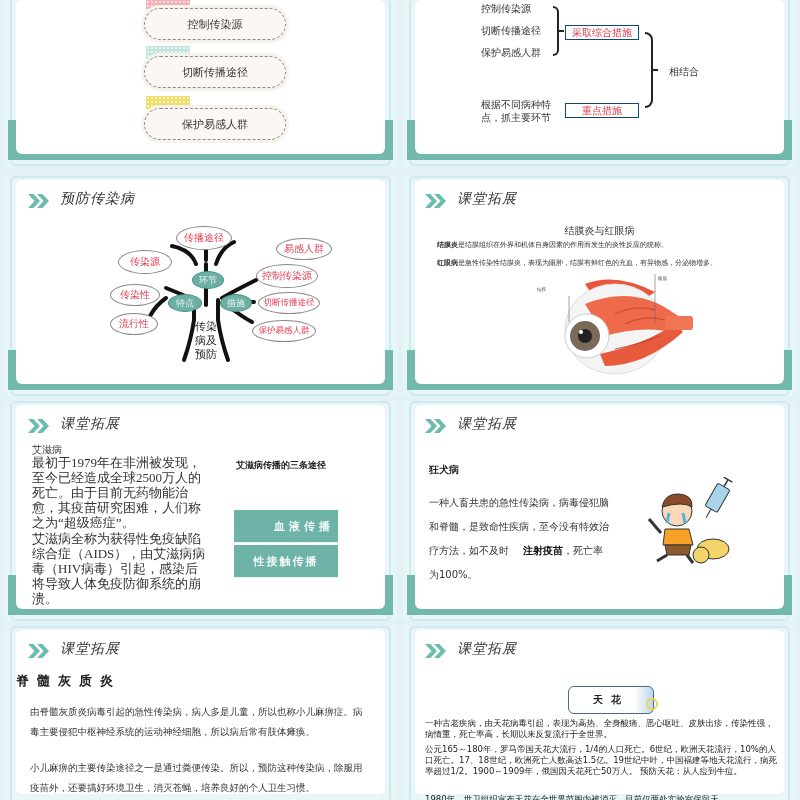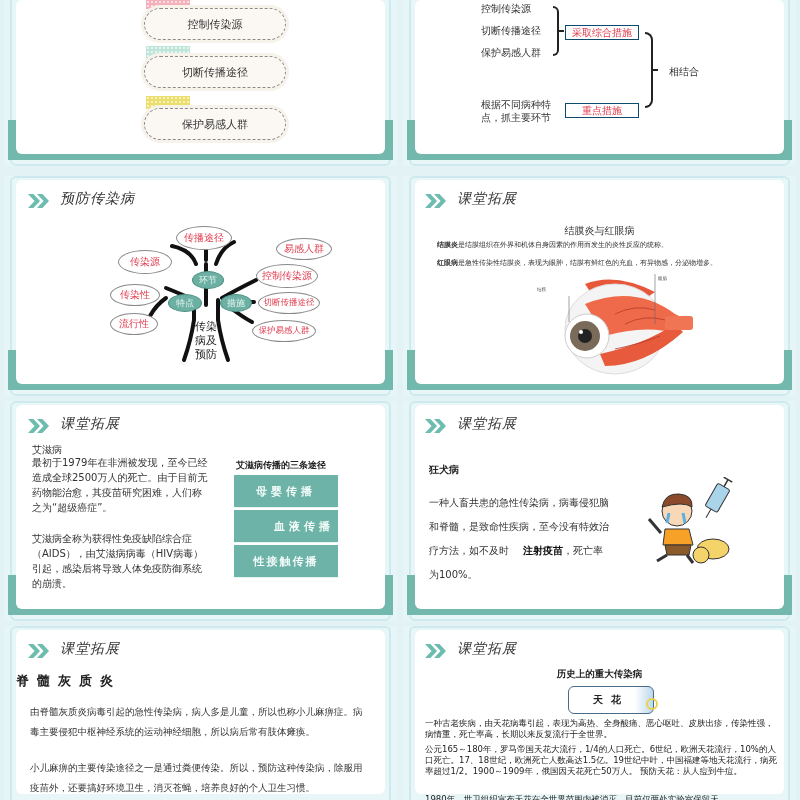--- a/index.html
+++ b/index.html
@@ -48,21 +48,21 @@
             display: flex; align-items: center; justify-content: center; text-align: center; }
   .mm-root { position: absolute; font-size: 11px; color: #222; text-align: center; line-height: 14px; width: 24px; }
 
   
   .s4-heading { position: absolute; left: 0; right: 0; top: 44px; text-align: center; font-size: 10px; color: #333; }
   .s4-line { position: absolute; left: 22px; right: 22px; font-size: 7px; color: #333; line-height: 10px; white-space: nowrap; }
   .s4-line b { font-weight: bold; }
 
   
   .aids-title { position: absolute; left: 28px; top: 38px; font-size: 10px; color: #333; }
-  .aids-p { position: absolute; left: 28px; width: 176px; font-size: 10px; line-height: 15px; color: #333; }
+  .aids-p { position: absolute; left: 28px; width: 176px; font-size: 13px; line-height: 15px; color: #333; font-family: Liberation Serif, serif; }
   .routes-title { position: absolute; left: 232px; top: 54px; font-size: 9px; font-weight: bold; color: #222; }
   .route-btn { position: absolute; left: 230px; width: 104px; height: 33px; background: #6db3a7; color: #f2fbf9; font-size: 11px;
                font-weight: bold; letter-spacing: 4px; display: flex; align-items: center; justify-content: center; border-bottom: 1px solid #e6f5f3; }
 
   
   .rabies-title { position: absolute; left: 26px; top: 58px; font-size: 10px; font-weight: bold; color: #222; }
   .rabies-p { position: absolute; left: 26px; top: 86px; width: 180px; font-size: 10px; line-height: 24px; color: #333; }
   .rabies-p b { font-weight: bold; color: #111; padding-left: 14px; }
 
   
@@ -192,21 +192,20 @@
       <span class="chev">
           <i></i>
           <i></i>
         </span>
       <span class="title">课堂拓展</span>
     </div>
     <div class="aids-title" style="left:16px;">艾滋病</div>
     <div class="aids-p" style="left:16px;top:50px;">最初于1979年在非洲被发现，至今已经造成全球2500万人的死亡。由于目前无药物能治愈，其疫苗研究困难，人们称之为“超级癌症”。</div>
     <div class="aids-p" style="left:16px;top:126px;">艾滋病全称为获得性免疫缺陷综合症（AIDS），由艾滋病病毒（HIV病毒）引起，感染后将导致人体免疫防御系统的崩溃。</div>
     <div class="routes-title" style="left:220px;">艾滋病传播的三条途径</div>
-    <div class="route-btn" style="left:218px;top:70px;">母婴传播</div>
     <div class="route-btn" style="left:218px;top:105px;padding-left:36px;">血液传播</div>
     <div class="route-btn" style="left:218px;top:140px;letter-spacing:2px;">性接触传播</div>
   </div>
 </div>
 
 <div class="slide" id="s6">
   <div class="frame"></div>
   <div class="green-band"></div>
   <div class="paper">
     <div class="header" style="left:10px;top:6px;">
@@ -257,20 +256,19 @@
 <div class="slide" id="s8">
   <div class="frame"></div>
   <div class="paper">
     <div class="header" style="left:10px;top:6px;">
       <span class="chev">
           <i></i>
           <i></i>
         </span>
       <span class="title">课堂拓展</span>
     </div>
-    <div class="hist-title">历史上的重大传染病</div>
     <div class="smallpox-tag">天花</div>
     <div class="smallpox-ring"></div>
     <div class="sp-p" style="left:10px;top:88px;">一种古老疾病，由天花病毒引起，表现为高热、全身酸痛、恶心呕吐、皮肤出疹，传染性强，病情重，死亡率高，长期以来反复流行于全世界。</div>
     <div class="sp-p" style="left:10px;top:114px;"> 公元165～180年，罗马帝国天花大流行，1/4的人口死亡。6世纪，欧洲天花流行，10%的人口死亡。17、18世纪，欧洲死亡人数高达1.5亿。19世纪中叶，中国福建等地天花流行，病死率超过1/2。1900～1909年，俄国因天花死亡50万人。 预防天花：从人痘到牛痘。</div>
     <div class="sp-p" style="left:10px;top:164px;white-space:nowrap;"> 1980年，世卫组织宣布天花在全世界范围内被消灭，目前仅两处实验室保留天</div>
   </div>
 </div>
 
 </body></html>

